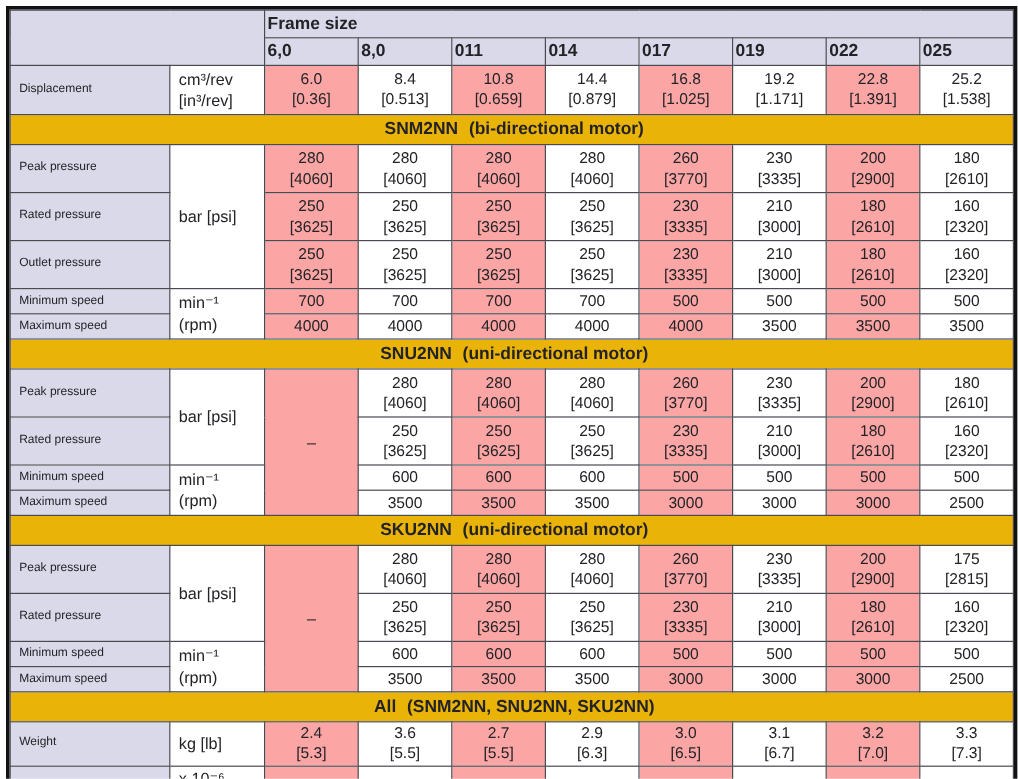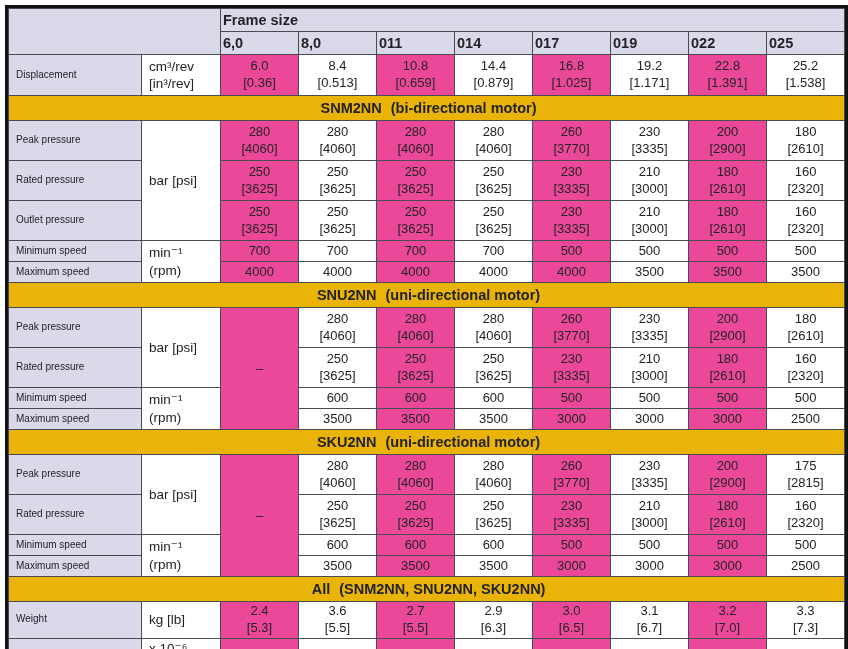--- a/index.html
+++ b/index.html
@@ -32,21 +32,21 @@
     padding:1px 3px 1px 7px;white-space:pre-line;line-height:1.28;
   }
   .unit-cell{
     background:#ffffff;text-align:left;font-size:13.5px;
     padding:1px 2px 1px 7px;white-space:pre-line;line-height:1.28;margin-left:41px;
   }
   .val{
     text-align:center;font-size:13px;white-space:pre-line;
     line-height:1.3;padding:1px 2px;
   }
-  .lav{background:#ec4899;}
+  .lav{background:#fca5a5;}
   .wht{background:#ffffff;}
   .dash-cell{font-size:13.5px;}
   .sec-cell{
     background:#eab308;text-align:center;font-weight:700;font-size:14.5px;
     padding:2px 3px 2px 7px;
   }
   .sec-desc{margin-left:9px;}
 </style>
 </head>
 <body>

